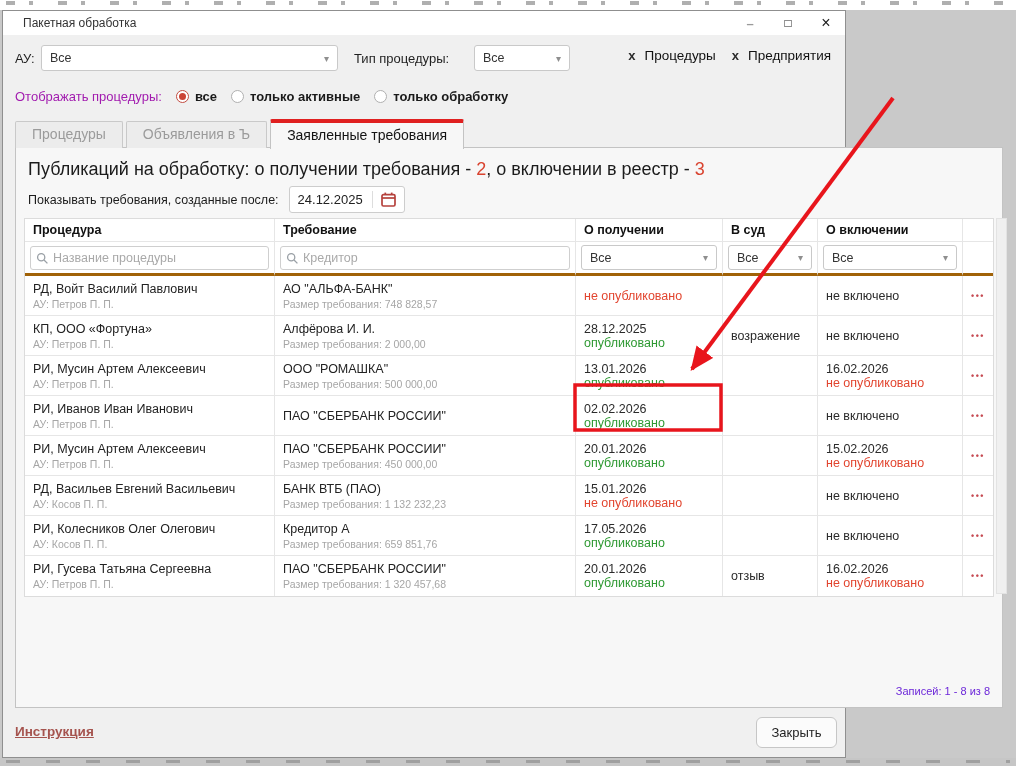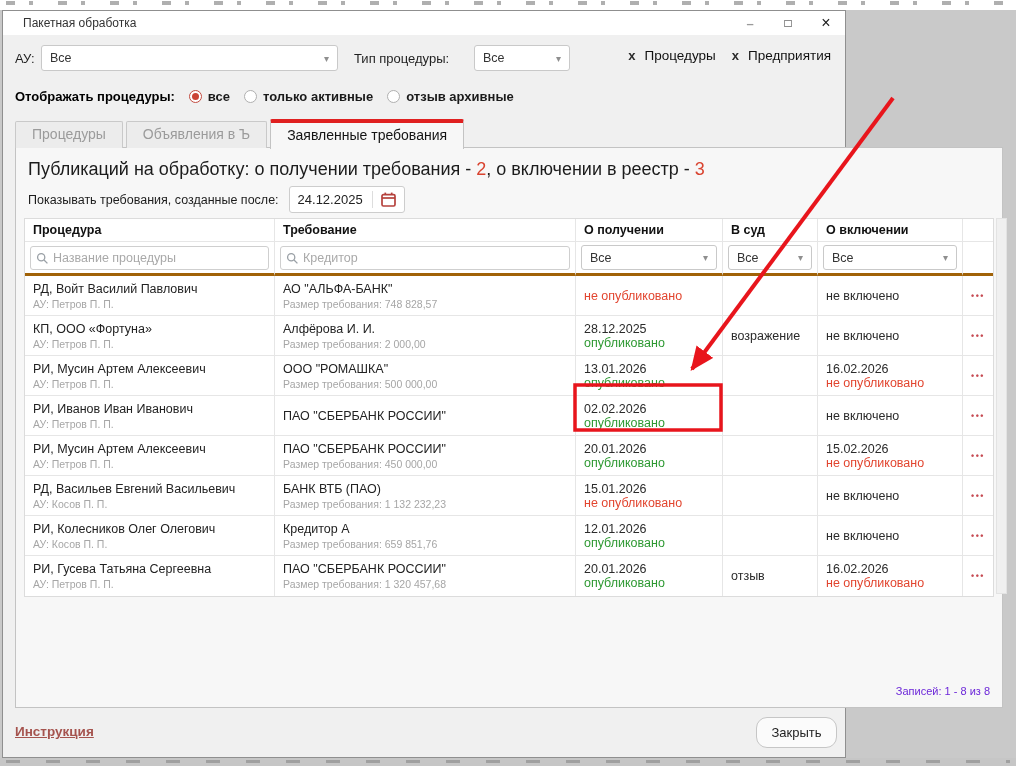--- a/index.html
+++ b/index.html
@@ -35,21 +35,21 @@
   .sel-box .chev { font-size:10px; color:#8f8f8f; }
   .au-select { position:absolute; left:38px; top:0; width:297px; }
   .type-select { position:absolute; left:471px; top:0; width:96px; }
   .clear-buttons { position:absolute; right:14px; top:3px; display:flex; gap:16px; }
   .clear-btn { display:flex; align-items:center; gap:9px; cursor:default; }
   .clear-btn .x { font-size:13px; font-weight:700; color:#2b2b2b; }
   .clear-btn .cl { font-size:13.5px; color:#111; }
 
   
   .radio-row { position:absolute; left:12px; top:78px; display:flex; align-items:center; gap:14px; }
-  .radio-row .dlabel { font-size:13px; font-weight:700; color:#000000; }
+  .radio-row .dlabel { font-size:13px; font-weight:400; color:#a21caf; }
   .radio { display:flex; align-items:center; gap:6px; cursor:default; }
   .rb { width:13px; height:13px; border-radius:50%; border:1px solid #b0b0b0; background:#fff; position:relative; }
   .rb.on { border-color:#c24b40; }
   .rb.on::after { content:""; position:absolute; left:2px; top:2px; width:7px; height:7px; border-radius:50%; background:#cb4335; }
   .radio .rl { font-size:13px; font-weight:600; color:#1a1a1a; }
 
   
   .tabs { position:absolute; left:12px; top:107px; height:30px; display:flex; align-items:flex-end; z-index:3; }
   .tab { height:27px; line-height:25px; padding:0 16px; margin-right:3px; background:#ececec; border:1px solid #c9c9c9; border-bottom:none; border-radius:2px 2px 0 0; font-size:14px; color:#9b9b9b; cursor:default; }
   .tab.active { height:30px; line-height:24px; background:#f7f7f7; border:1px solid #c3c3c3; border-bottom:none; border-top:4px solid #e02020; color:#141414; margin-bottom:-1px; }
@@ -84,21 +84,21 @@
   .status-green { font-size:12.5px; color:#2e9932; }
   .status-red { font-size:12.5px; color:#e2452f; }
   .status-plain { font-size:12.5px; color:#2b2b2b; }
   .td.actions { align-items:center; }
   .dots { font-size:9px; font-weight:700; letter-spacing:1.5px; color:#c64a52; cursor:default; }
   .vscroll { position:absolute; left:980px; top:70px; width:11px; height:376px; background:#f0f0f0; border:1px solid #e3e3e3; }
   .records { position:absolute; right:12px; bottom:10px; font-size:11px; color:#6d28d9; }
 
   
   .instruction { position:absolute; left:12px; bottom:18px; font-size:13.5px; font-weight:700; color:#a5534e; text-decoration:underline; cursor:default; }
-  .close-btn { position:absolute; right:8px; bottom:9px; width:81px; height:31px; background:#fbfbfb; border:1px solid #c6c6c6; border-radius:11px; font-size:13px; color:#1f1f1f; font-family:"Liberation Sans",sans-serif; cursor:default; }
+  .close-btn { position:absolute; right:8px; bottom:9px; width:81px; height:31px; background:#fbfbfb; border:1px solid #c6c6c6; border-radius:6px; font-size:13px; color:#1f1f1f; font-family:"Liberation Sans",sans-serif; cursor:default; }
 
   
   .overlay { position:absolute; left:0; top:0; width:1016px; height:766px; pointer-events:none; z-index:60; }
 </style>
 </head>
 <body>
 
 <div class="screen">
   <div class="top-sliver"></div>
   <div class="bottom-sliver"></div>
@@ -142,21 +142,21 @@
     <span class="radio">
       <span class="rb on"></span>
       <span class="rl">все</span>
     </span>
     <span class="radio">
       <span class="rb "></span>
       <span class="rl">только активные</span>
     </span>
     <span class="radio">
       <span class="rb "></span>
-      <span class="rl">отзыв архивные</span>
+      <span class="rl">только обработку</span>
     </span>
         </div>
     </div>
 
     <div class="tabs">
     <div class="tab ">Процедуры</div>
     <div class="tab ">Объявления в Ъ</div>
     <div class="tab active">Заявленные требования</div>
       </div>
 
@@ -361,21 +361,21 @@
     <div class="trow">
       <div class="td">
         <div class="main">РИ, Колесников Олег Олегович</div>
         <div class="sub">АУ: Косов П. П.</div>
       </div>
       <div class="td">
         <div class="main">Кредитор А</div>
         <div class="sub">Размер требования: 659 851,76</div>
       </div>
       <div class="td">
-                <div class="cell-date">12.01.2026</div>
+                <div class="cell-date">17.05.2026</div>
                 <div class="status-green">опубликовано</div>
               </div>
       <div class="td"></div>
       <div class="td">
                 <div class="status-plain">не включено</div>
               </div>
       <div class="td actions">
         <span class="dots">•••</span>
       </div>
     </div>

